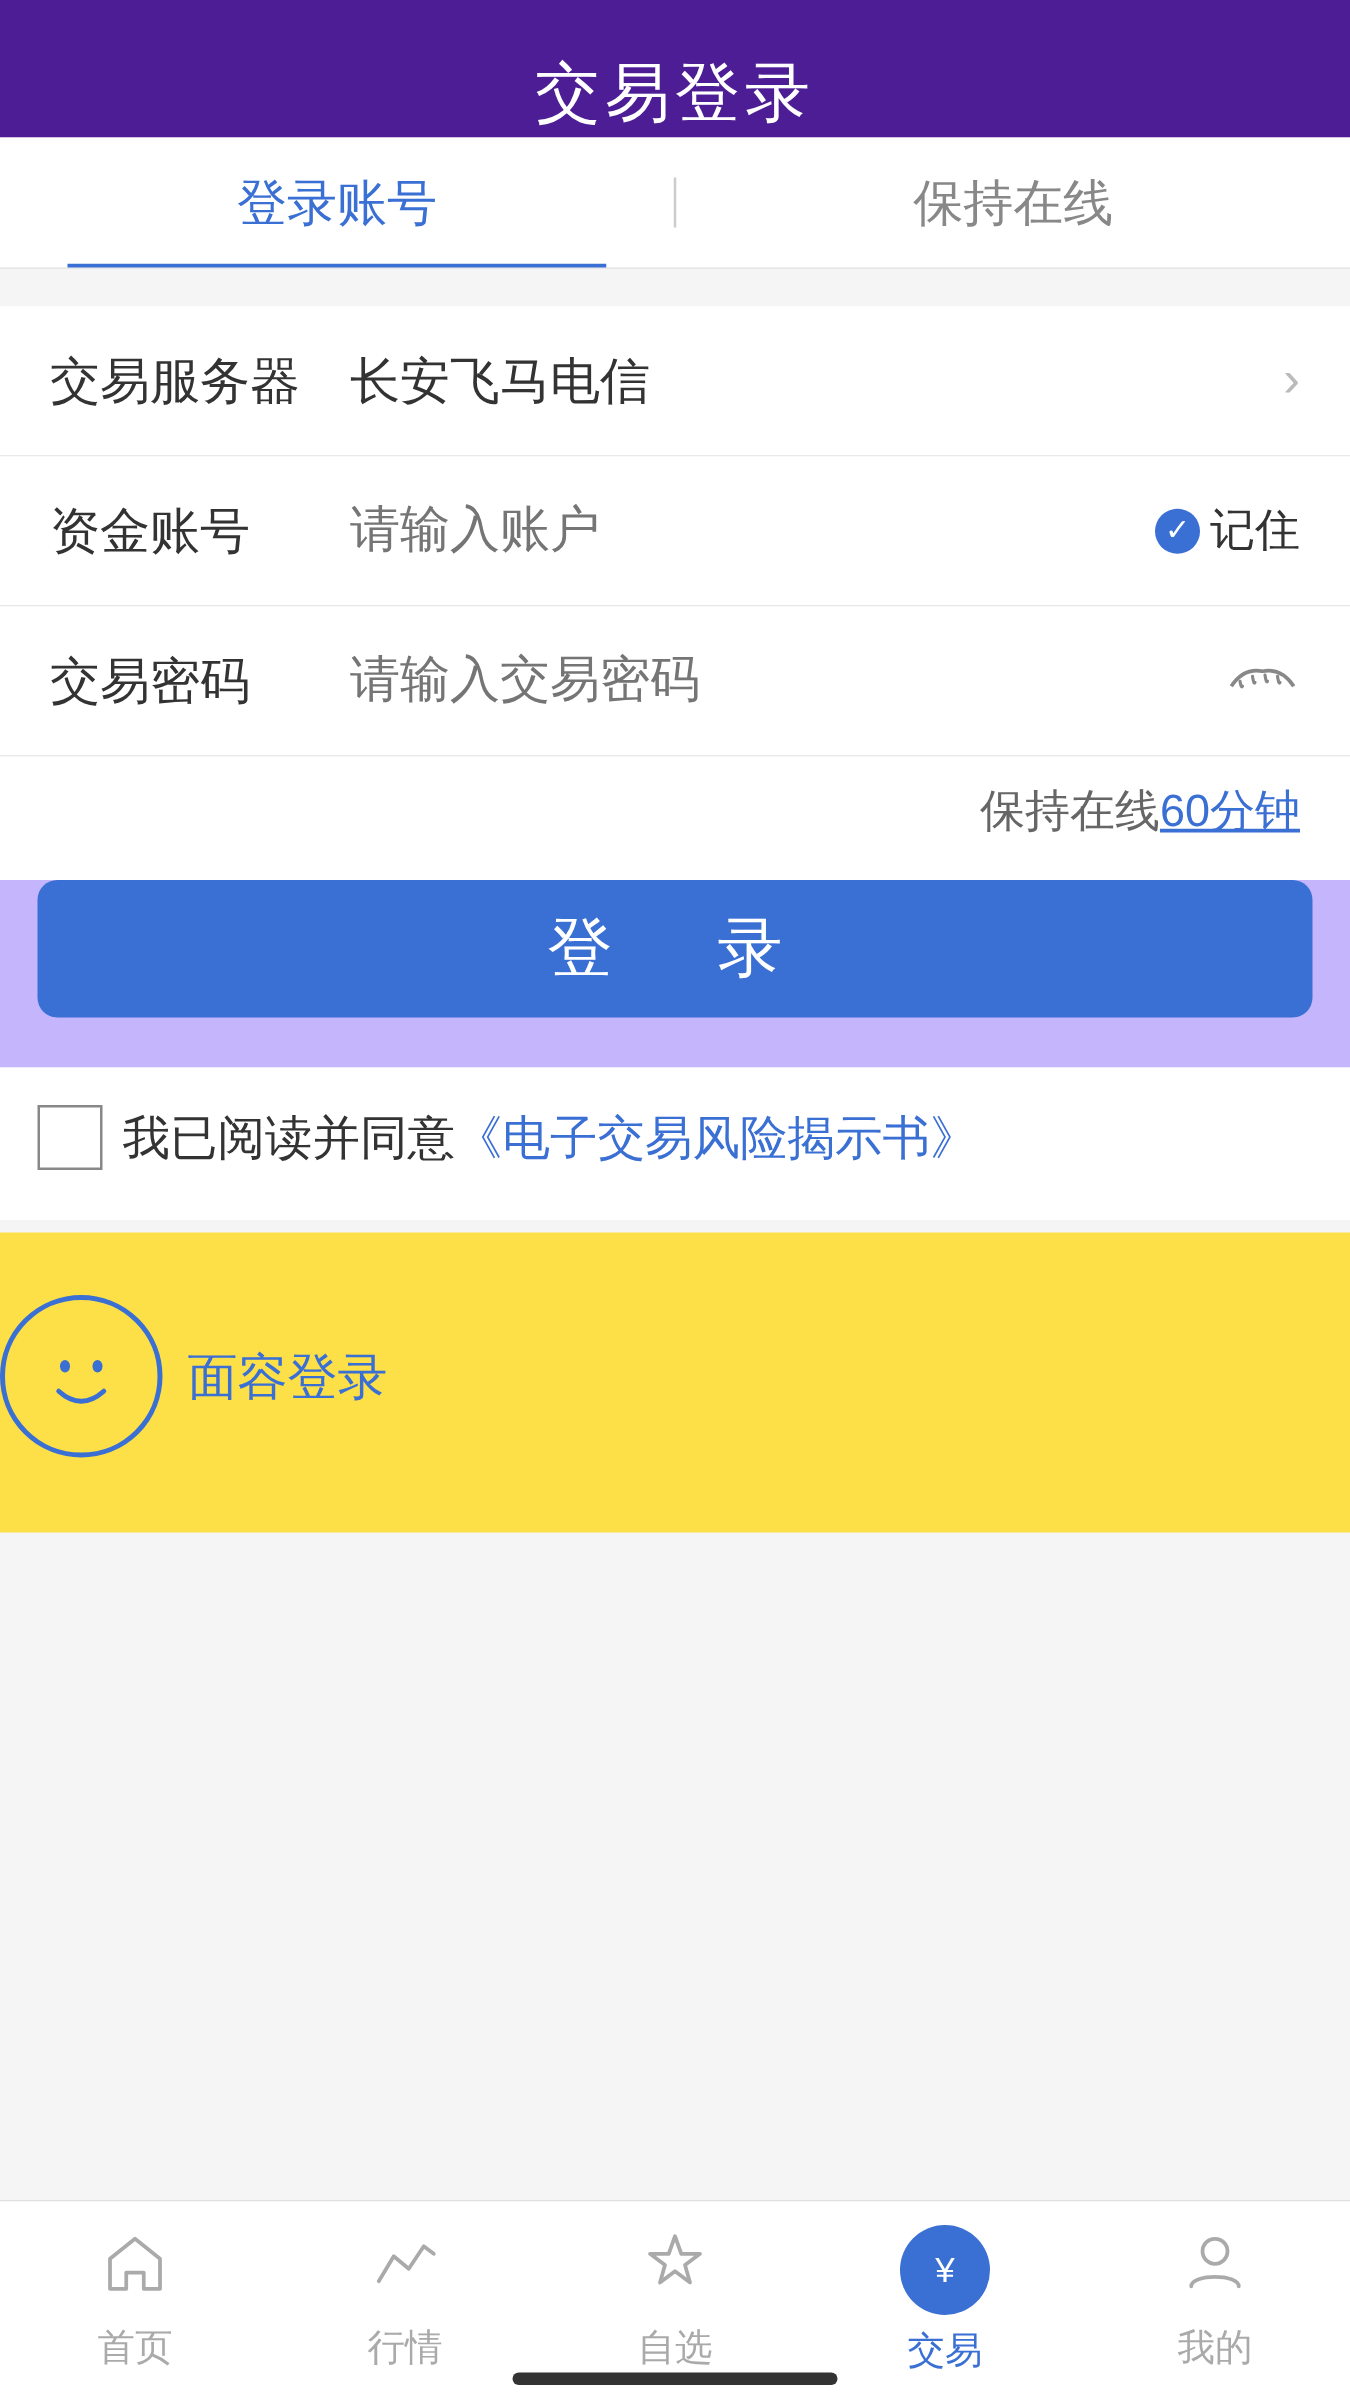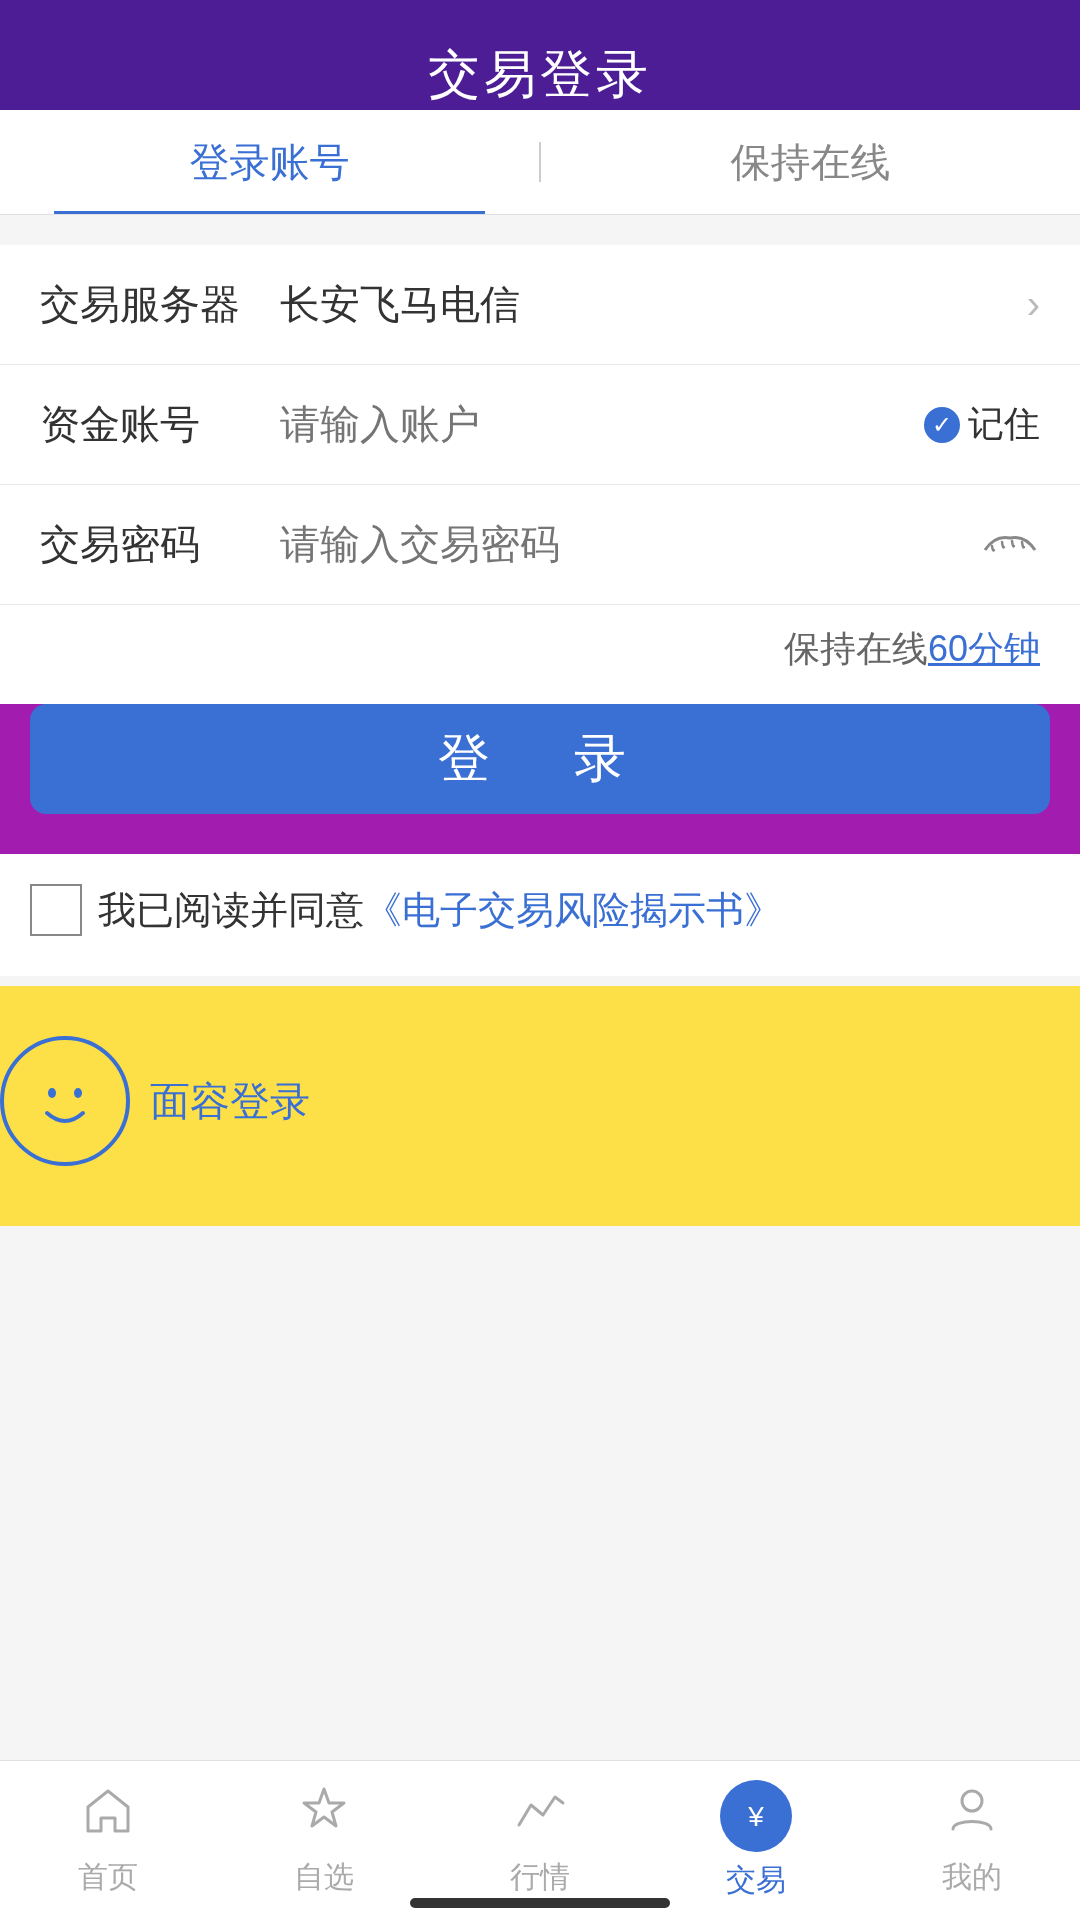--- a/index.html
+++ b/index.html
@@ -154,21 +154,21 @@
     }
 
     .online-link {
       color: #3a6fd4;
       text-decoration: underline;
     }
 
     
     .login-btn-area {
       padding: 0 30px 0;
-      background: #a21caf;
+      background: #c4b5fd;
       padding-bottom: 40px;
     }
 
     .login-btn {
       width: 100%;
       height: 110px;
       background: #3a6fd4;
       border-radius: 16px;
       display: flex;
       align-items: center;
@@ -385,33 +385,33 @@
       <svg width="54" height="54" viewBox="0 0 54 54" fill="none">
         <path d="M7 24L27 8L47 24V48H34V35H20V48H7V24Z" stroke="#aaa" stroke-width="3" fill="none" stroke-linejoin="round"></path>
       </svg>
     </span>
     <span class="nav-label">首页</span>
   </div>
 
   <div class="nav-item">
     <span class="nav-icon">
       <svg width="54" height="54" viewBox="0 0 54 54" fill="none">
-        <path d="M27 6L32 20H47L35 29L39 43L27 34L15 43L19 29L7 20H22L27 6Z" stroke="#aaa" stroke-width="3" fill="none" stroke-linejoin="round"></path>
+        <polyline points="6,42 18,22 30,32 42,14 50,20" stroke="#aaa" stroke-width="3" fill="none" stroke-linecap="round" stroke-linejoin="round"></polyline>
       </svg>
     </span>
-    <span class="nav-label">自选</span>
+    <span class="nav-label">行情</span>
   </div>
 
   <div class="nav-item">
     <span class="nav-icon">
       <svg width="54" height="54" viewBox="0 0 54 54" fill="none">
-        <polyline points="6,42 18,22 30,32 42,14 50,20" stroke="#aaa" stroke-width="3" fill="none" stroke-linecap="round" stroke-linejoin="round"></polyline>
+        <path d="M27 6L32 20H47L35 29L39 43L27 34L15 43L19 29L7 20H22L27 6Z" stroke="#aaa" stroke-width="3" fill="none" stroke-linejoin="round"></path>
       </svg>
     </span>
-    <span class="nav-label">行情</span>
+    <span class="nav-label">自选</span>
   </div>
 
   <div class="nav-item">
     <div class="nav-icon-circle">
       <svg width="44" height="44" viewBox="0 0 44 44" fill="none">
         <text x="50%" y="55%" text-anchor="middle" dominant-baseline="middle" font-size="28" fill="white" font-family="sans-serif">¥</text>
       </svg>
     </div>
     <span class="nav-label active">交易</span>
   </div>

